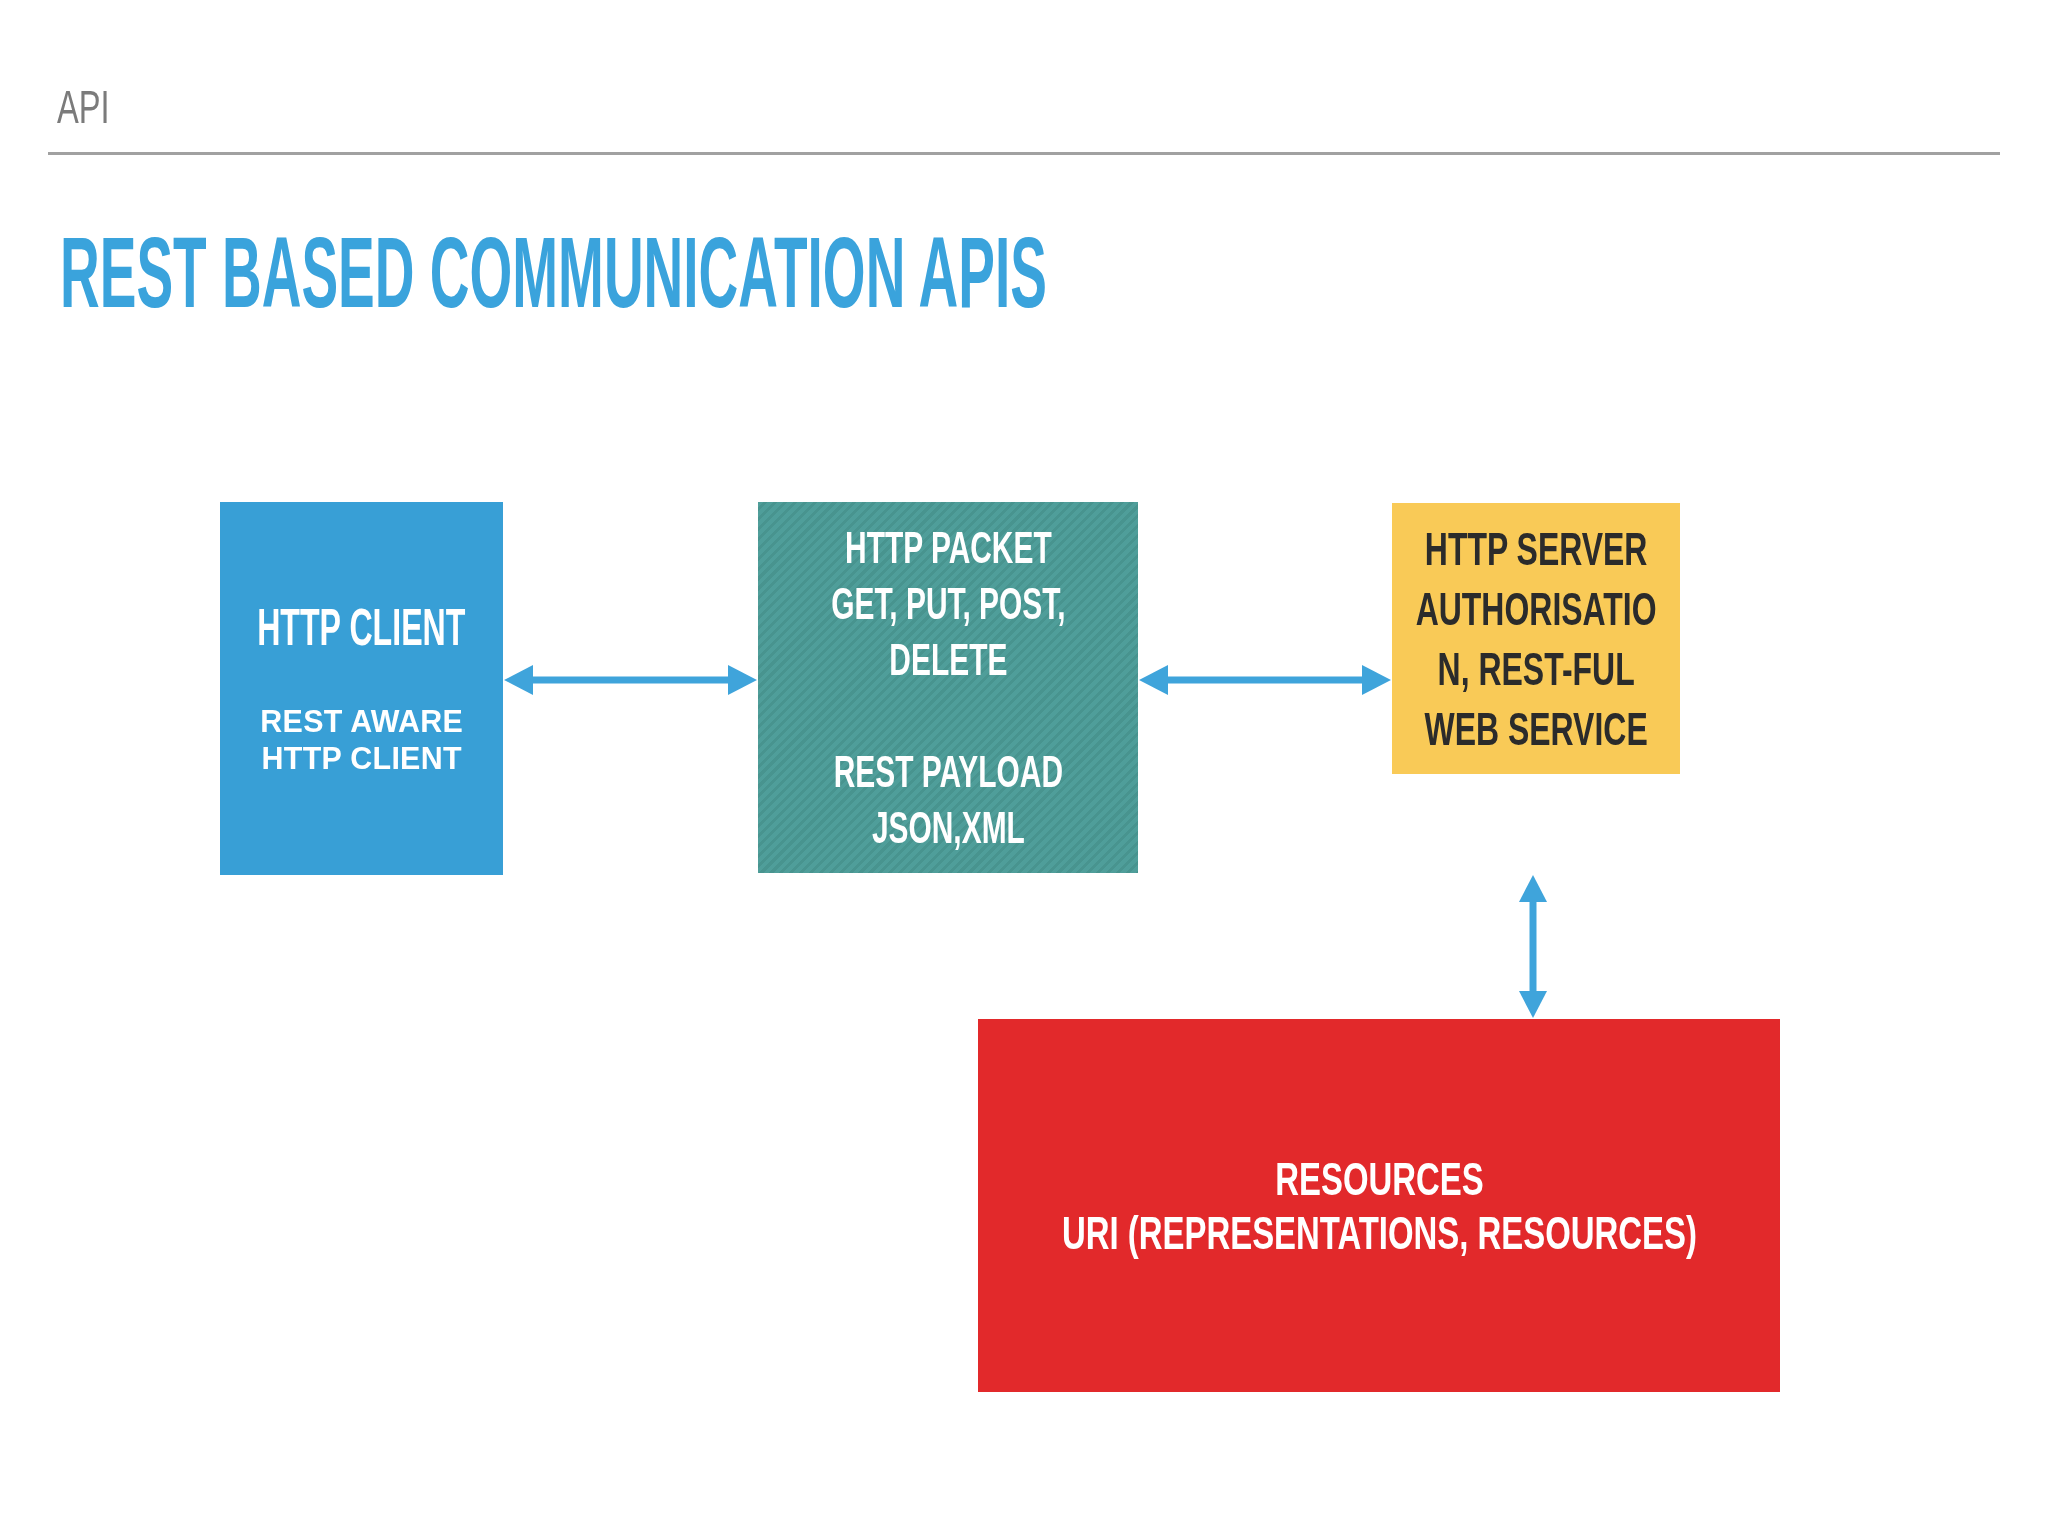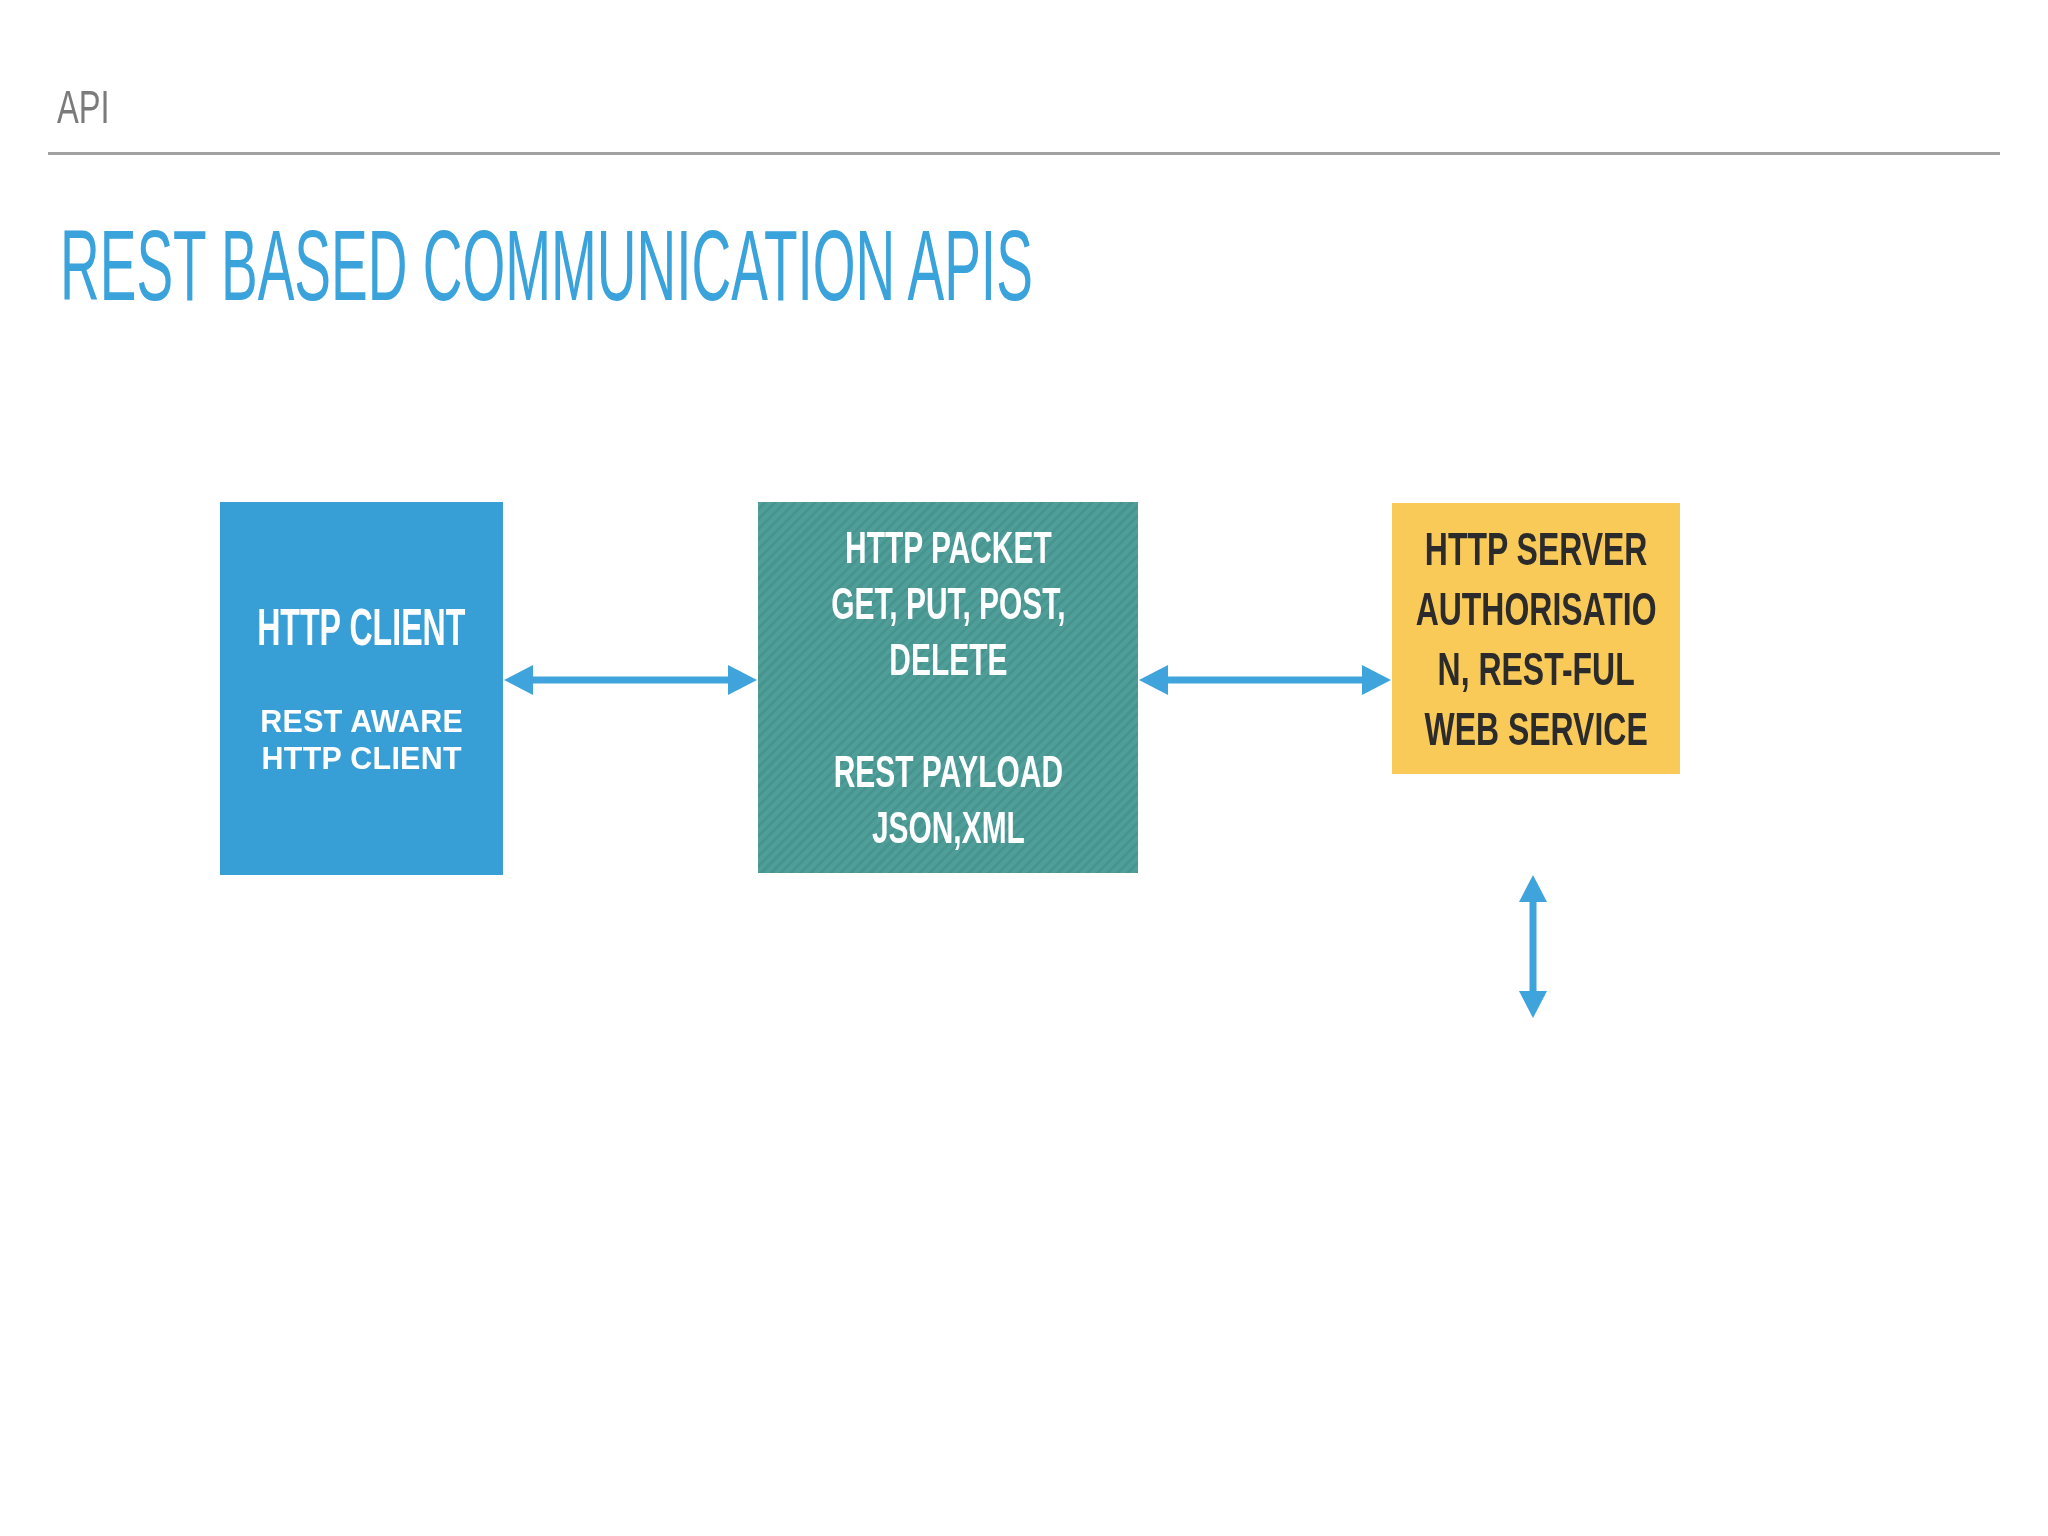--- a/index.html
+++ b/index.html
@@ -18,22 +18,22 @@
     color:var(--kicker-gray,#7b7b7b);
     transform:scaleX(.71);transform-origin:left center;
     white-space:nowrap;
   }
   .divider{
     position:absolute;left:48px;top:152px;
     width:1952px;height:3px;
     background:var(--divider-gray,#a1a1a1);
   }
   .title{
-    position:absolute;left:60px;top:215px;margin:0;
-    font-size:100px;line-height:100px;font-weight:400;
+    position:absolute;left:60px;top:222px;margin:0;
+    font-size:100px;line-height:100px;font-weight:700;
     color:var(--accent-blue,#3aa3dc);
     white-space:nowrap;
   }
   .title .cond{display:inline-block;transform:scaleX(.55);transform-origin:left center;}
 
   
   .box{
     position:absolute;
     display:flex;flex-direction:column;justify-content:center;align-items:center;
     text-align:center;
@@ -109,20 +109,26 @@
 
   <section class="box box-server">
     <div class="box-lines">
         <div class="ln">HTTP SERVER</div>
         <div class="ln">AUTHORISATIO</div>
         <div class="ln">N, REST-FUL</div>
         <div class="ln">WEB SERVICE</div>
       </div>
   </section>
 
+  <section class="box box-resources">
+    <div class="box-lines">
+        <div class="ln">RESOURCES</div>
+        <div class="ln">URI (REPRESENTATIONS, RESOURCES)</div>
+      </div>
+  </section>
 
   <svg class="arrow arrow-client-packet" width="255" height="40" viewBox="0 0 255 40">
     <line x1="26" y1="20" x2="229" y2="20" stroke="currentColor" stroke-width="7"></line>
     <polygon points="1,20 30,5 30,35" fill="currentColor"></polygon>
     <polygon points="254,20 225,5 225,35" fill="currentColor"></polygon>
   </svg>
 
   <svg class="arrow arrow-packet-server" width="254" height="40" viewBox="0 0 254 40">
     <line x1="26" y1="20" x2="228" y2="20" stroke="currentColor" stroke-width="7"></line>
     <polygon points="1,20 30,5 30,35" fill="currentColor"></polygon>

